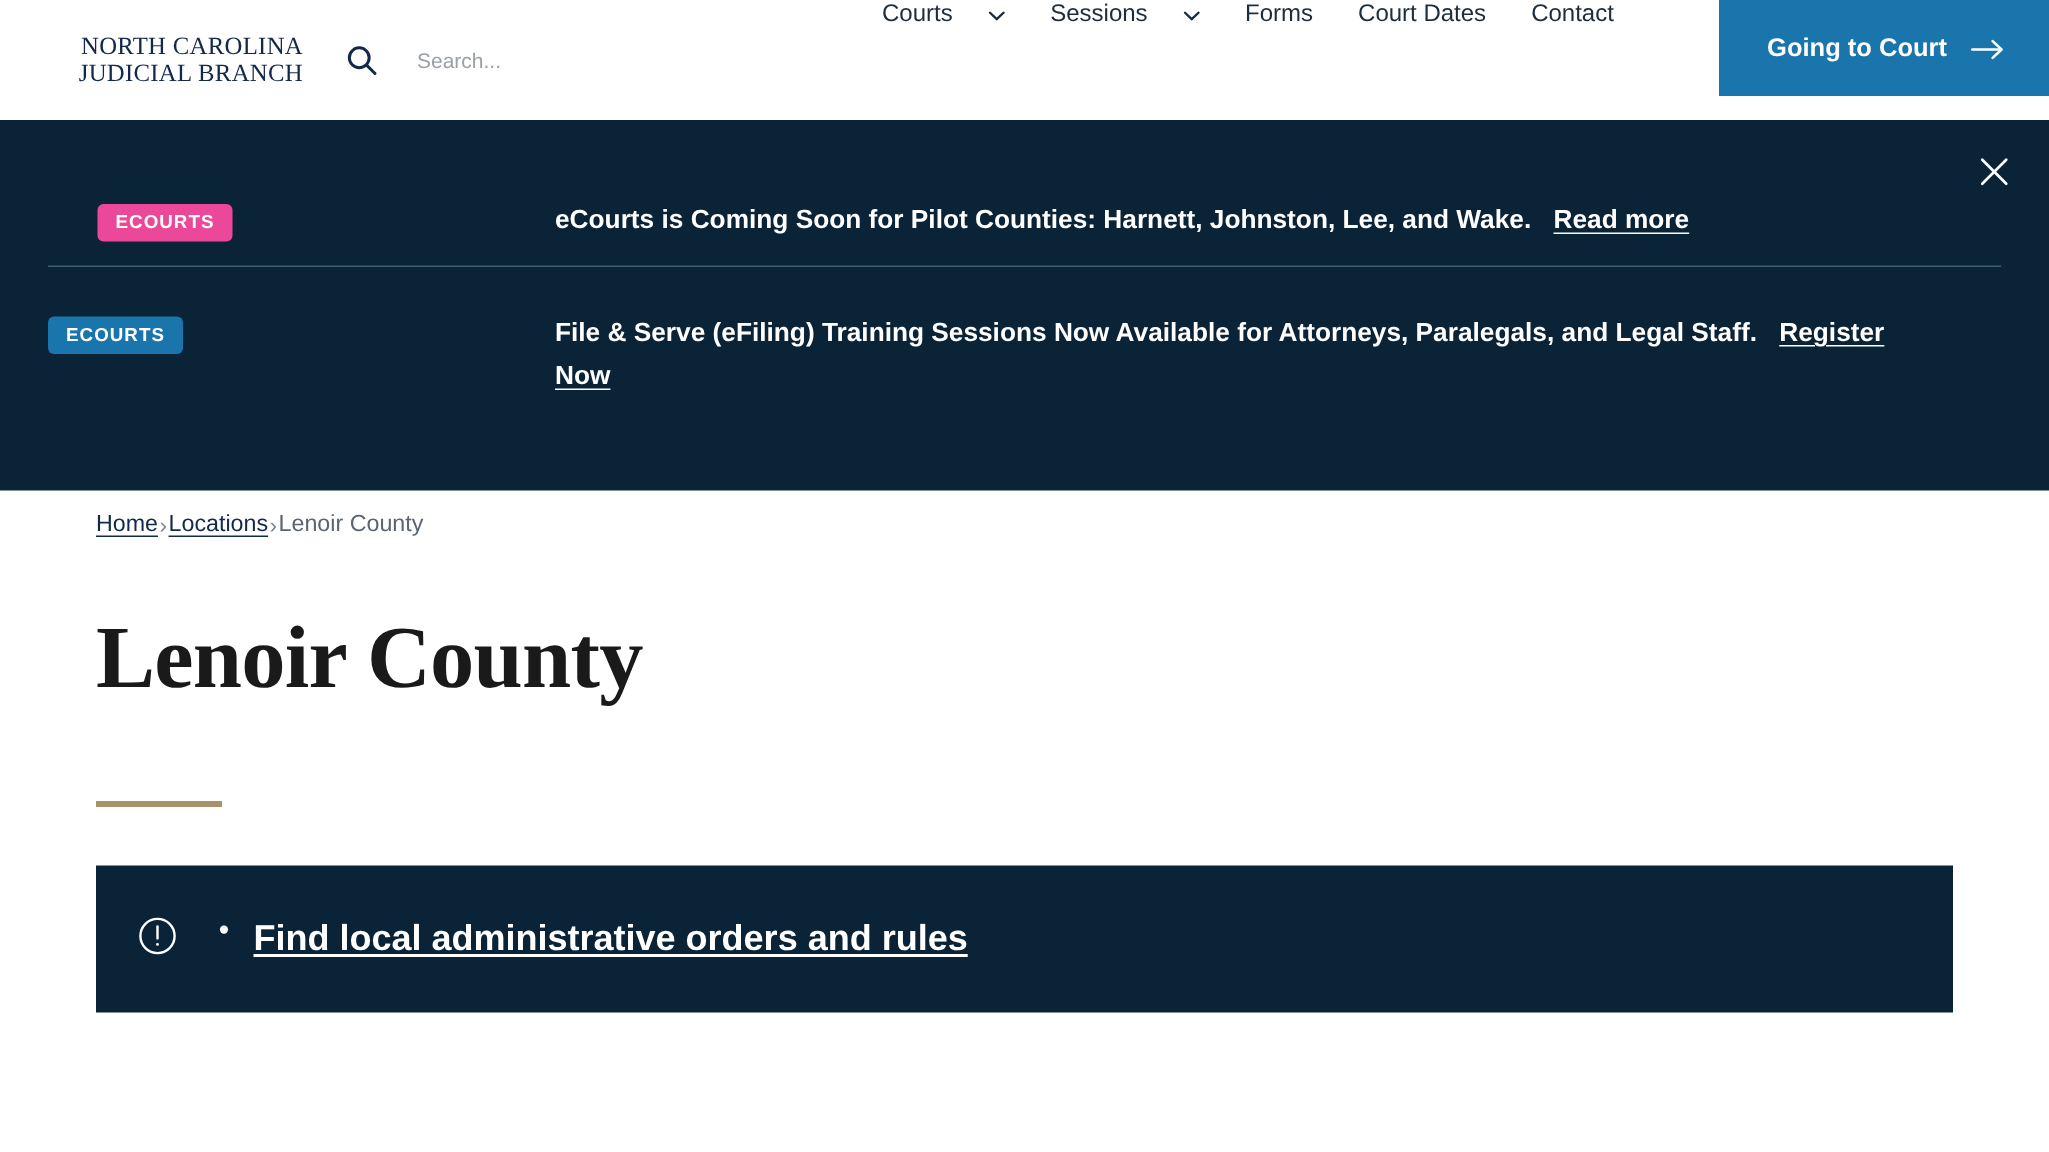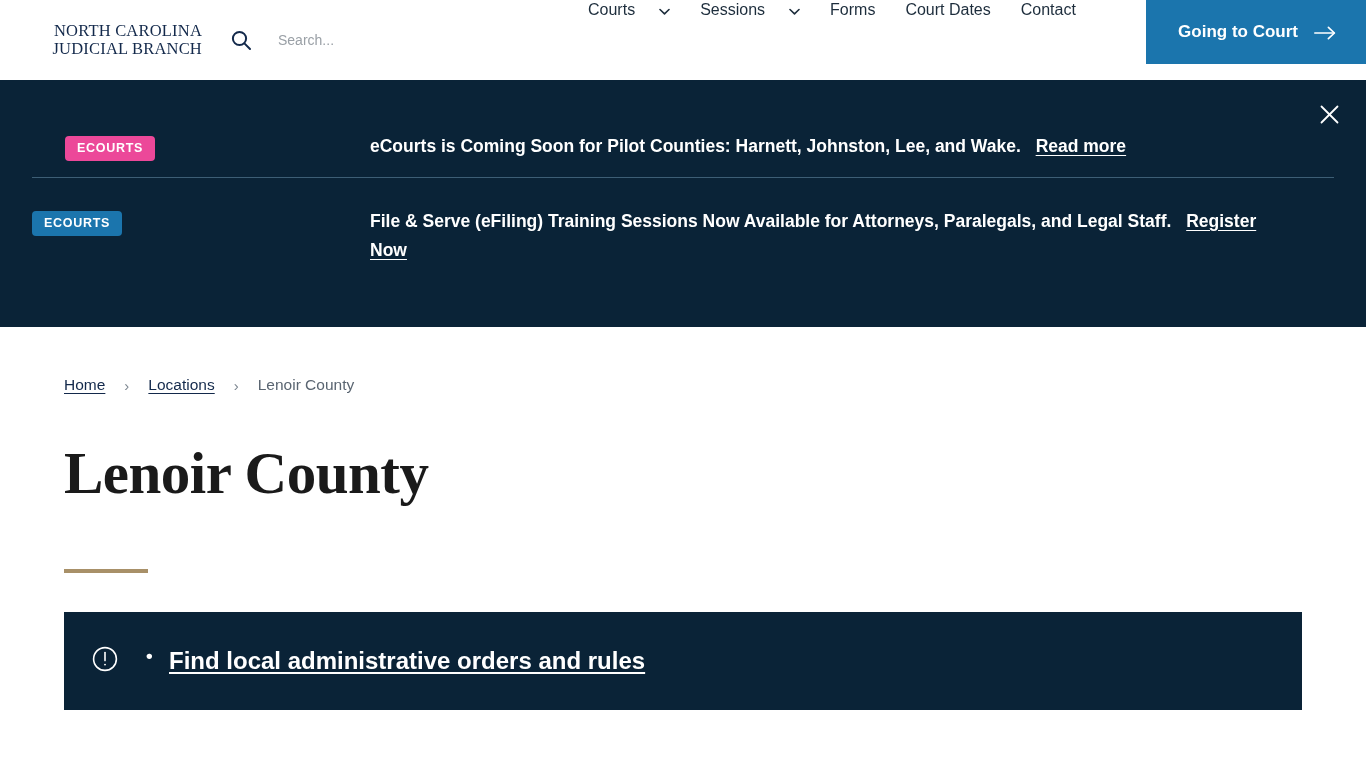--- a/index.html
+++ b/index.html
@@ -165,22 +165,22 @@
     text-underline-offset: 3px;
     padding-left: 10px;
   }
 
   
   .main { padding-left: 64px; background:#ffffff; }
 
   .breadcrumb {
     display: flex;
     align-items: center;
-    gap: 19px;
-    padding-top: 49px;
+    gap: 1px;
+    padding-top: 14px;
     font-size: 15.5px;
     color: #5a6571;
   }
   .breadcrumb a {
     color: #13294b;
     text-decoration: underline;
     text-underline-offset: 3px;
   }
   .crumb-sep { color: #7d8791; font-size: 15px; }
   .crumb-current { color: #5a6571; }

